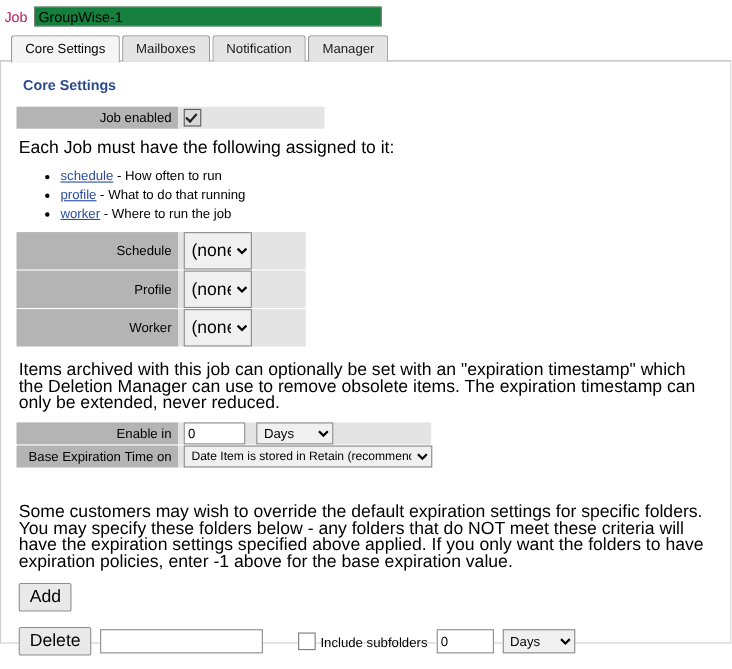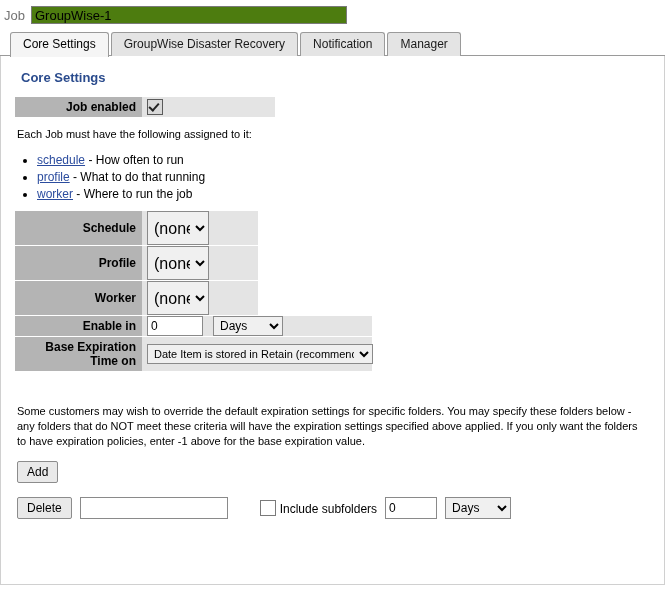--- a/index.html
+++ b/index.html
@@ -20,30 +20,30 @@
   .job-bar {
     display: flex;
     align-items: center;
     padding: 6px 0 7px 4px;
     background: #ffffff;
   }
   .job-label {
     font-size: 13px;
     font-weight: normal;
     margin-right: 6px;
-    color: #737373;
+    color: #be185d;
   }
   .job-input {
     width: 316px;
     height: 18px;
     font-family: "Liberation Sans", sans-serif;
     font-size: 13px;
     padding: 1px 3px;
     border: 1px solid #7a7a7a;
-    background: #4d7c0f;
+    background: #15803d;
     color: #000;
     box-sizing: border-box;
   }
 
   
   .tab-strip {
     position: relative;
     display: flex;
     align-items: flex-end;
     padding-left: 10px;
@@ -116,21 +116,21 @@
     justify-content: flex-end;
   }
   .fld {
     background: #e4e4e4;
     box-sizing: border-box;
     display: flex;
     align-items: center;
     padding-left: 5px;
   }
 
-  .w-lbl-147 { width: 127px; font-weight: bold; }
+  .w-lbl-147 { width: 147px; }
   .w-fld-133 { width: 133px; }
   .w-fld-116 { width: 116px; }
   .w-fld-230 { width: 230px; }
   .chk-checked {
     width: 14px;
     height: 14px;
     border: 1px solid #5a5a5a;
     background: #d9d9d9;
     display: inline-block;
     position: relative;
@@ -149,34 +149,34 @@
   .chk-empty {
     width: 14px;
     height: 14px;
     border: 1px solid #7a7a7a;
     background: #ffffff;
     display: inline-block;
   }
 
   
   .para {
-    font-size: 11px;
+    font-size: 16px;
     line-height: 15px;
     margin: 10px 2px 10px 2px;
     color: #000;
   }
   .bullets {
     margin: 4px 0 8px 22px;
     padding: 0;
     list-style: disc;
   }
   .bullets li {
     font-size: 12px;
     line-height: 17px;
-    margin-left: 0;
+    margin-left: 18px;
   }
   .bullets a {
     color: #2b4c9e;
     text-decoration: underline;
     cursor: pointer;
   }
 
   
   select {
     font-family: "Liberation Sans", sans-serif;
@@ -221,21 +221,21 @@
     font-size: 12px;
     border: 1px solid #8a8a8a;
     background: #fff;
     padding: 1px 3px;
     box-sizing: border-box;
   }
 
   
   .btn {
     font-family: "Liberation Sans", sans-serif;
-    font-size: 12px;
+    font-size: 16px;
     background: #e9e9e9;
     border: 1px solid #8c8c8c;
     border-radius: 2px;
     padding: 3px 9px;
     color: #000;
     cursor: pointer;
   }
   .btn-add { margin: 2px 0 14px 2px; }
 
   .folder-row {
@@ -257,21 +257,21 @@
 </head>
 <body>
 
 <div class="job-bar">
   <span class="job-label">Job</span>
   <input class="job-input" type="text" value="GroupWise-1" style="">
 </div>
 
 <div class="tab-strip">
   <div class="tab active">Core Settings</div>
-  <div class="tab">GroupWise Disaster Recovery</div>
+  <div class="tab">Mailboxes</div>
   <div class="tab">Notification</div>
   <div class="tab">Manager</div>
 </div>
 
 <div class="panel">
 
   <div class="section-title">Core Settings</div>
 
   
   <div class="row">
@@ -313,20 +313,21 @@
   <div class="row">
     <div class="lbl w-lbl-147">Worker</div>
     <div class="fld w-fld-116">
       <select class="sel-none">
         <option>(none)</option>
       </select>
     </div>
   </div>
 
   
+  <div class="para exp-row-wrap">Items archived with this job can optionally be set with an "expiration timestamp" which the Deletion Manager can use to remove obsolete items. The expiration timestamp can only be extended, never reduced.</div>
 
   
 
   
   <div class="row">
     <div class="lbl w-lbl-147">Enable in</div>
     <div class="fld w-fld-230">
       <input class="txt-num" type="text" value="0" style="">
       <select class="sel-days" style="margin-left:10px;">
         <option>Days</option>

